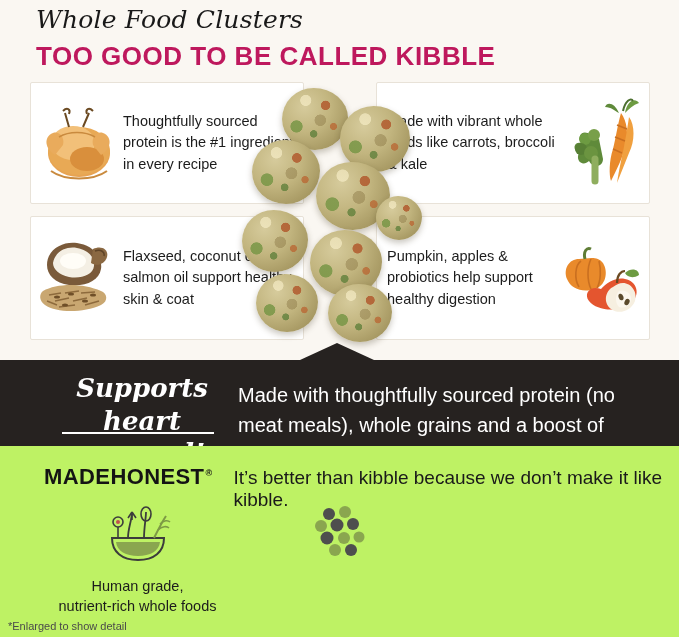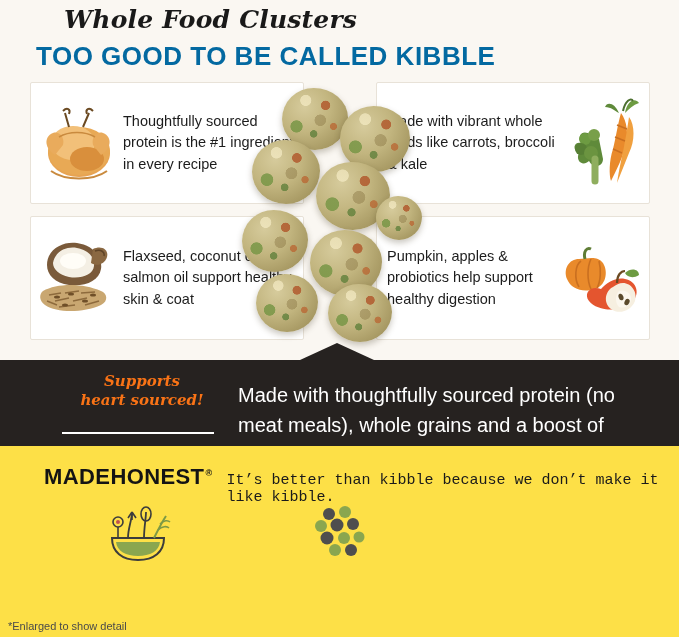--- a/index.html
+++ b/index.html
@@ -25,32 +25,31 @@
   .header {
     position: absolute;
     top: 6px;
     left: 36px;
     width: 600px;
   }
   .script-title {
     font-family: "DejaVu Serif", serif;
     font-style: italic;
     font-size: 25px;
-    font-weight: 700;
+    font-weight: 400;
     color: #191919;
     letter-spacing: 0.2px;
     line-height: 1.1;
-    margin-left: 28px;
   }
   .headline {
     font-family: "Liberation Sans", sans-serif;
     font-weight: 700;
     font-size: 26px;
     letter-spacing: 0.5px;
-    color: #0369a1;
+    color: #be185d;
     margin-top: 7px;
     text-transform: uppercase;
   }
 
   
   .benefits {
     position: absolute;
     top: 82px;
     left: 30px;
     width: 620px;
@@ -142,23 +141,23 @@
     border-bottom: 17px solid #262220;
   }
   .banner-script {
     position: absolute;
     left: 52px;
     top: 12px;
     width: 180px;
     font-family: "DejaVu Serif", serif;
     font-style: italic;
     font-weight: 700;
-    font-size: 15px;
+    font-size: 26px;
     line-height: 1.25;
-    color: #f97316;
+    color: #ffffff;
     text-align: center;
   }
   .banner-underline {
     position: absolute;
     left: 62px;
     top: 72px;
     width: 152px;
     height: 2px;
     background: #ffffff;
   }
@@ -172,21 +171,21 @@
     color: #ffffff;
   }
 
   
   .honest {
     position: absolute;
     left: 0;
     top: 446px;
     width: 679px;
     height: 191px;
-    background: #fde047;
+    background: #bef264;
   }
   .honest-row {
     position: absolute;
     left: 44px;
     top: 18px;
     display: flex;
     align-items: baseline;
   }
   .honest-brand {
     font-size: 22px;
@@ -194,24 +193,23 @@
     letter-spacing: 0.4px;
     color: #141414;
   }
   .honest-reg {
     font-size: 9px;
     vertical-align: super;
     margin-left: 1px;
     color: #141414;
   }
   .honest-tag {
-    font-size: 15px;
+    font-size: 19px;
     color: #1a1a1a;
-    margin-left: 14px;
-    font-family: Liberation Mono, monospace;
+    margin-left: 21px;
   }
 
   .pillars {
     position: absolute;
     left: 36px;
     top: 58px;
     width: 610px;
     display: flex;
   }
   .pillar {
@@ -386,20 +384,22 @@
             <path d="M44 8 L40 14 M44 8 L48 14 M44 8 L44 16" stroke="#3c3c3c" stroke-width="1.6" fill="none"></path>
             <path d="M56 34 C56 24 58 14 58 8" stroke="#3c3c3c" stroke-width="1.8" fill="none"></path>
             <ellipse cx="58" cy="10" rx="5" ry="7" fill="none" stroke="#3c3c3c" stroke-width="1.6"></ellipse>
             <path d="M66 34 C70 26 74 18 78 12" stroke="#7d9a45" stroke-width="2" fill="none"></path>
             <path d="M72 20 C76 16 80 16 82 18 M70 26 C74 22 79 22 81 24" stroke="#7d9a45" stroke-width="1.6" fill="none"></path>
             <circle cx="30" cy="18" r="5" fill="none" stroke="#3c3c3c" stroke-width="1.6"></circle>
             <path d="M30 23 L30 34" stroke="#3c3c3c" stroke-width="1.6"></path>
             <circle cx="30" cy="18" r="2" fill="#c0504d"></circle>
           </svg>
         </div>
+        <div class="pillar-label">Human grade,
+nutrient-rich whole foods</div>
       </div>
 
       <div class="pillar">
         <div class="pillar-icon">
           <svg viewBox="0 0 100 62" width="100" height="62">
             <g>
               <circle cx="38" cy="10" r="6" fill="#4e4e4e"></circle>
               <circle cx="54" cy="8" r="6" fill="#8aa64f"></circle>
               <circle cx="30" cy="22" r="6" fill="#8aa64f"></circle>
               <circle cx="46" cy="21" r="6.5" fill="#4e4e4e"></circle>

